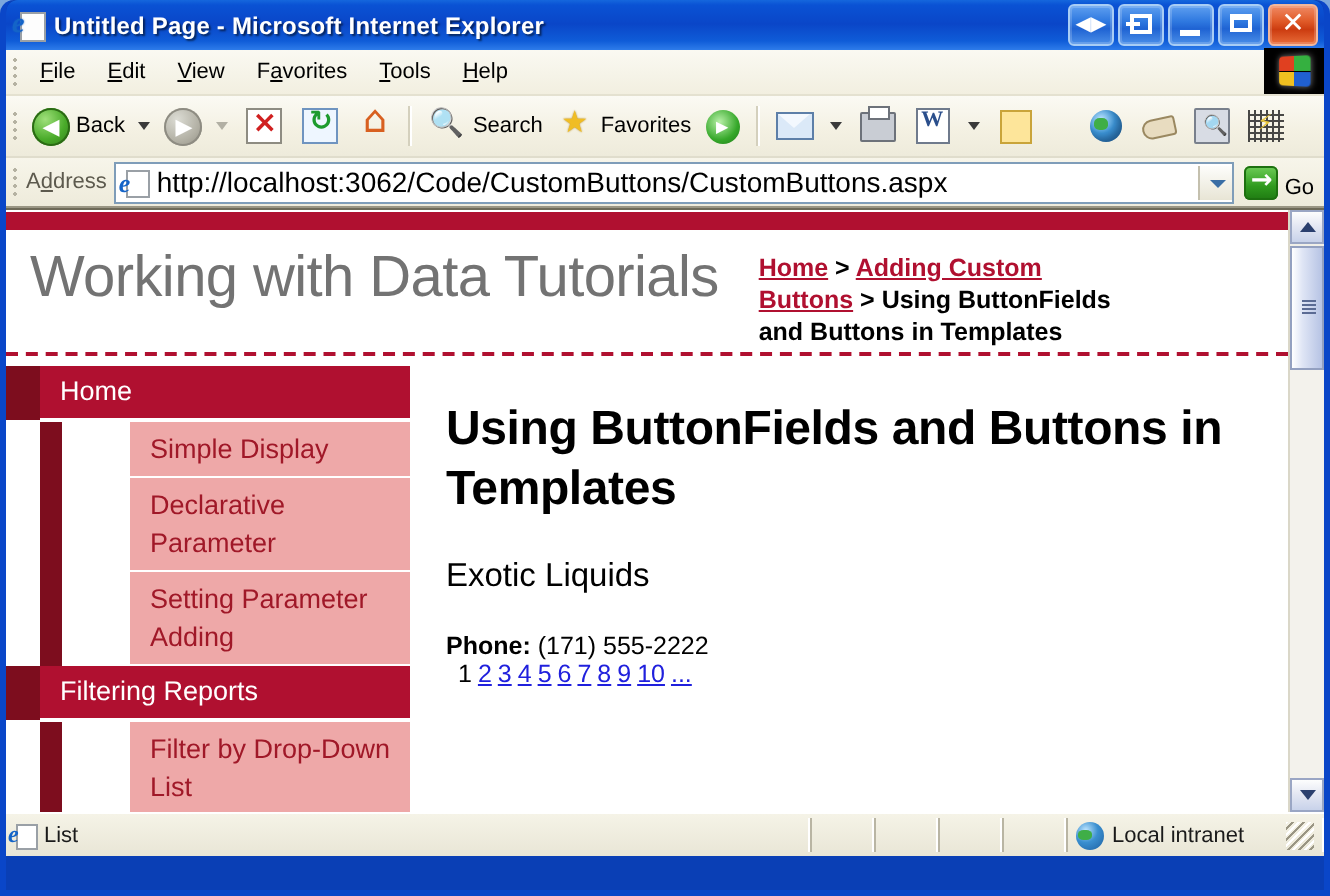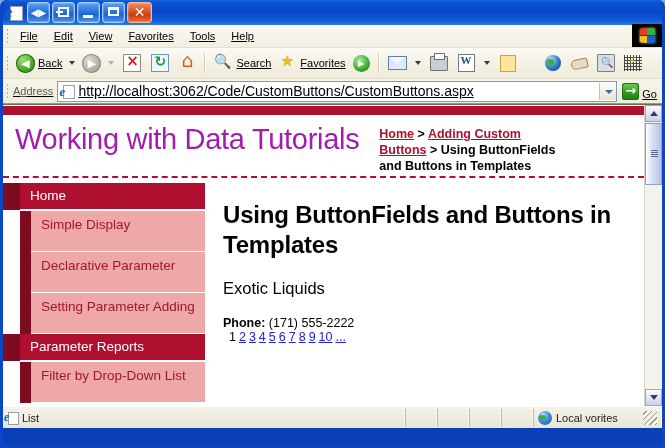--- a/index.html
+++ b/index.html
@@ -76,21 +76,21 @@
           line-height:18px; text-align:center; font-family:"DejaVu Sans",sans-serif; }
   .gl-lr { position:absolute; inset:0; color:#fff; font-size:10px; line-height:19px;
            text-align:center; font-family:"DejaVu Sans",sans-serif; }
   .gl-rs { position:absolute; left:5px; top:4px; width:11px; height:10px;
            border:2px solid #fff; box-sizing:border-box; }
   .gl-rs:after { content:""; position:absolute; left:-4px; top:2px; width:7px; height:2px; background:#fff; }
 
   
   #chrome {
     background: #14532d;
-    border-left: 0; border-right: 0; text-decoration: underline;
+    border-left: 0; border-right: 0;
   }
   .grip {
     width: 3px; height: 16px; margin: 0 4px 0 3px; flex: none;
     background-image: radial-gradient(#b5b2a2 40%, transparent 42%);
     background-size: 3px 4px;
   }
   
   #menubar {
     height: 22px;
     display: flex; align-items: center;
@@ -239,21 +239,21 @@
     background: #fff;
     overflow: hidden;
   }
   #page-inner { position:absolute; left:0; top:0; right:0; }
   #top-rule { height: 9px; background: #b01030; margin: 1px 0 0 0; }
   #page-head {
     display: flex; align-items: flex-start;
     padding: 5px 8px 0 12px;
   }
   #site-title {
-    font-size: 29px; color: #a21caf; font-weight: normal;
+    font-size: 29px; color: #737373; font-weight: normal;
     font-family: "Liberation Sans", sans-serif;
     letter-spacing: -.3px; white-space: nowrap;
     flex: none;
     line-height: 38px;
   }
   #breadcrumb {
     margin-left: 20px; margin-top: 6px;
     font-size: 12.5px; font-weight: bold; color: #000;
     line-height: 16px; width: 185px;
   }
@@ -273,22 +273,22 @@
   .nav-top .tab { width: 17px; background: #7d0d1e; flex:none; }
   .nav-top .lbl {
     flex: 1; background: #b01030; color: #fff;
     font-size: 13.5px; padding: 4px 0 4px 10px;
     line-height: 18px; border-bottom: 1px solid #fff;
   }
   .nav-sub { display: flex; align-items: stretch; margin-left: 17px; }
   .nav-sub .tab { width: 11px; background: #7d0d1e; flex:none; }
   .nav-sub .lbl {
     flex: 1; background: #eea8a8; color: #a01828;
-    font-size: 13.5px; padding: 4px 6px 17px 10px;
-    line-height: 19px; border-bottom: 1px solid #fff;
+    font-size: 13.5px; padding: 4px 6px 4px 10px;
+    line-height: 19px; border-bottom: 1px solid #fff; margin-left: 34px;
   }
   
   #content { flex: 1; padding: 22px 10px 0 18px; }
   #content h1 {
     margin: 0 0 18px 0;
     font-size: 24px; font-weight: bold; color: #000;
     line-height: 30px; letter-spacing: -.2px;
   }
   #content h2 {
     margin: 0 0 18px 0;
@@ -365,20 +365,21 @@
 </head>
 <body>
 
 <div id="window">
 
   <div id="titlebar">
     <div id="title-icon">
       <div class="pg"></div>
         <div class="e">e</div>
     </div>
+    <div id="title-text">Untitled Page - Microsoft Internet Explorer</div>
     <div id="title-buttons">
       <div class="tbtn">
           <div class="gl-lr">◀▶</div>
         </div>
       <div class="tbtn">
           <div class="gl-rs"></div>
         </div>
       <div class="tbtn">
           <div class="gl-min"></div>
         </div>
@@ -516,21 +517,21 @@
             <div class="nav-sub">
               <div class="tab"></div>
               <div class="lbl" style="width:120px">Declarative Parameter</div>
             </div>
             <div class="nav-sub">
               <div class="tab"></div>
               <div class="lbl">Setting Parameter Adding</div>
             </div>
             <div class="nav-top">
               <div class="tab"></div>
-              <div class="lbl">Parameter Reports</div>
+              <div class="lbl">Filtering Reports</div>
             </div>
             <div class="nav-sub">
               <div class="tab"></div>
               <div class="lbl">Filter by Drop-Down List</div>
             </div>
           </div>
 
           <div id="content">
             <h1>Using ButtonFields and Buttons in Templates</h1>
             <h2>Exotic Liquids</h2>
@@ -559,18 +560,18 @@
           <div class="e">e</div>
         </div>
       <span>List</span>
     </div>
     <div class="sb-pane sb-blank"></div>
     <div class="sb-pane sb-blank"></div>
     <div class="sb-pane sb-blank"></div>
     <div class="sb-pane sb-blank"></div>
     <div class="sb-pane" id="sb-zone">
       <div class="zone-ic"></div>
-      <span>Local vorites</span>
+      <span>Local intranet</span>
       <div id="sb-grip"></div>
     </div>
   </div>
 
 </div>
 
 </body></html>

